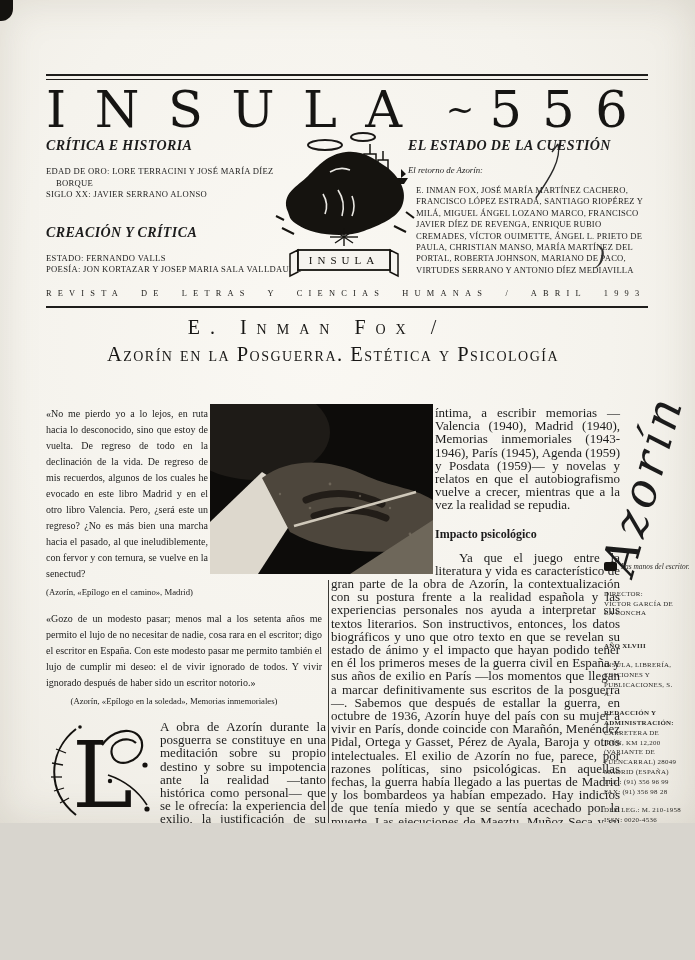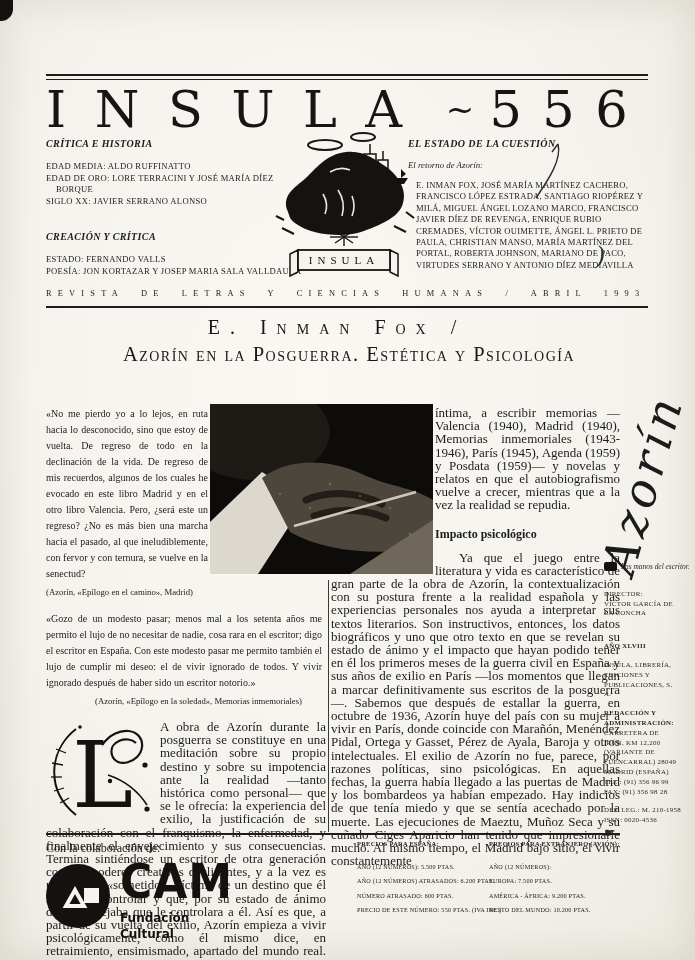--- a/index.html
+++ b/index.html
@@ -1,29 +1,29 @@
 <!DOCTYPE html>
 <html><head>
 <meta charset="utf-8">
 <style>
   html,body{margin:0;padding:0;background:#d8d5ce;}
-  .page{position:relative;width:695px;height:960px;margin:0 auto;overflow:hidden;
+  .page{position:relative;width:695px;height:823px;margin:0 auto;overflow:hidden;
         background:radial-gradient(ellipse at 45% 40%, #faf8f3 0%, #f5f3ed 55%, #edeae2 100%);
         font-family:"Liberation Serif", serif;color:#1c1c1c;
         box-shadow:inset 0 0 40px rgba(120,110,90,.18);}
   .abs{position:absolute;}
   .rule{background:#1e1d1b;}
   
   .masthead{display:flex;align-items:baseline;font-family:"DejaVu Serif", serif;
             font-size:51px;font-weight:400;color:#161513;}
   .masthead .word{letter-spacing:.56em;}
   .masthead .issue{letter-spacing:.40em;}
   .masthead .squig{font-size:34px;flex:1;text-align:center;transform:translateY(-6px);}
   
-  .sec-title{font-size:10px;font-weight:bold;font-style:italic;letter-spacing:.4px;}
+  .sec-title{font-size:14px;font-weight:bold;font-style:italic;letter-spacing:.4px;}
   .toc-item{font-size:8.6px;letter-spacing:.3px;line-height:11.5px;padding-left:10px;text-indent:-10px;}
   .toc-sub{font-size:8.8px;font-style:italic;}
   .toc-names{font-size:8.6px;letter-spacing:.2px;line-height:11.4px;}
   
   .banner{font-size:8.4px;letter-spacing:6.2px;word-spacing:9px;white-space:nowrap;color:#242320;}
   
   .hl{width:574px;text-align:center;font-variant:small-caps;color:#181715;}
   .hl1{font-size:20px;letter-spacing:10px;}
   .hl2{font-size:20.5px;letter-spacing:1.5px;}
   .hl3{font-size:20.5px;letter-spacing:8px;}
@@ -65,21 +65,20 @@
 
   <div class="abs masthead" style="left:46px;top:80px;width:602px;">
     <span class="word">INSULA</span>
     <span class="squig">~</span>
     <span class="issue">556</span>
   </div>
 
   <div class="abs" style="left:46px;top:138px;width:258px;">
     <div class="sec-title">CRÍTICA E HISTORIA</div>
     <div style="height:12px;"></div>
-    <div class="toc-item">EDAD MEDIA: ALDO RUFFINATTO</div>
     <div class="toc-item">EDAD DE ORO: LORE TERRACINI Y JOSÉ MARÍA DÍEZ BORQUE</div>
     <div class="toc-item">SIGLO XX: JAVIER SERRANO ALONSO</div>
     <div style="height:24px;"></div>
     <div class="sec-title">CREACIÓN Y CRÍTICA</div>
     <div style="height:12px;"></div>
     <div class="toc-item">ESTADO: FERNANDO VALLS</div>
     <div class="toc-item">POESÍA: JON KORTAZAR Y JOSEP MARIA SALA VALLDAURA</div>
   </div>
 
   <svg class="abs" style="left:268px;top:132px;" width="152" height="160" viewBox="0 0 152 160">
@@ -138,33 +137,33 @@
 
   <svg class="abs" style="left:528px;top:140px;" width="42" height="62" viewBox="0 0 42 62">
     <path d="M8 58 C20 40 34 20 30 4 M30 4 l-6 8" stroke="#2a2a2a" stroke-width="1.4" fill="none"></path>
   </svg>
 
   <div class="abs paren-mark" style="left:596px;top:240px;">)</div>
 
   <div class="abs banner" style="left:46px;top:289px;">REVISTA DE LETRAS Y CIENCIAS HUMANAS / ABRIL 1993</div>
   <div class="abs rule" style="left:46px;top:306px;width:602px;height:2.2px;"></div>
 
-  <div class="abs hl hl1" style="left:50px;top:316px;">E. Inman Fox /</div>
-  <div class="abs hl hl2" style="left:62px;top:343px;">Azorín en la Posguerra. Estética y Psicología</div>
+  <div class="abs hl hl1" style="left:30px;top:316px;">E. Inman Fox /</div>
+  <div class="abs hl hl2" style="left:46px;top:343px;">Azorín en la Posguerra. Estética y Psicología</div>
 
   <div class="abs" style="left:617px;top:545px;width:1px;height:1px;">
     <div class="hand-note">Azorín</div>
   </div>
 
   <div class="col" style="left:46px;width:280px;height:440px;">
     <div class="spacer-r"></div>
     <p class="epi">«No me pierdo yo a lo lejos, en ruta hacia lo desconocido, sino que estoy de vuelta. De regreso de todo en la declinación de la vida. De regreso de mis recuerdos, algunos de los cuales he evocado en este libro Madrid y en el otro libro Valencia. Pero, ¿será este un regreso? ¿No es más bien una marcha hacia el pasado, al que ineludiblemente, con fervor y con ternura, se vuelve en la senectud?</p>
     <p class="epi-attr">(Azorín, «Epílogo en el camino», Madrid)</p>
     <p class="epi">«Gozo de un modesto pasar; menos mal a los setenta años me permito el lujo de no necesitar de nadie, cosa rara en el escritor; digo el escritor en España. Con este modesto pasar me permito también el lujo de cumplir mi deseo: el de vivir ignorado de todos. Y vivir ignorado después de haber sido un escritor notorio.»</p>
-    <p class="epi-attr" style="text-align:right;padding-right:24px;">(Azorín, «Epílogo en la soledad», Memorias inmemoriales)</p>
+    <p class="epi-attr" style="text-align:center;padding-right:24px;">(Azorín, «Epílogo en la soledad», Memorias inmemoriales)</p>
     <div style="margin-top:8px;">
 
       <svg width="104" height="98" viewBox="0 0 104 98" style="float:left;margin:3px 10px 2px 0;">
         <path d="M30 6 C2 28 0 68 30 92" stroke="#14120f" stroke-width="2" fill="none"></path>
         <g stroke="#14120f" stroke-width="1.3">
           <line x1="10" y1="26" x2="20" y2="30"></line>
             <line x1="6" y1="40" x2="17" y2="42"></line>
           <line x1="5" y1="54" x2="16" y2="54"></line>
             <line x1="8" y1="68" x2="18" y2="65"></line>
           <line x1="14" y1="80" x2="23" y2="75"></line>

